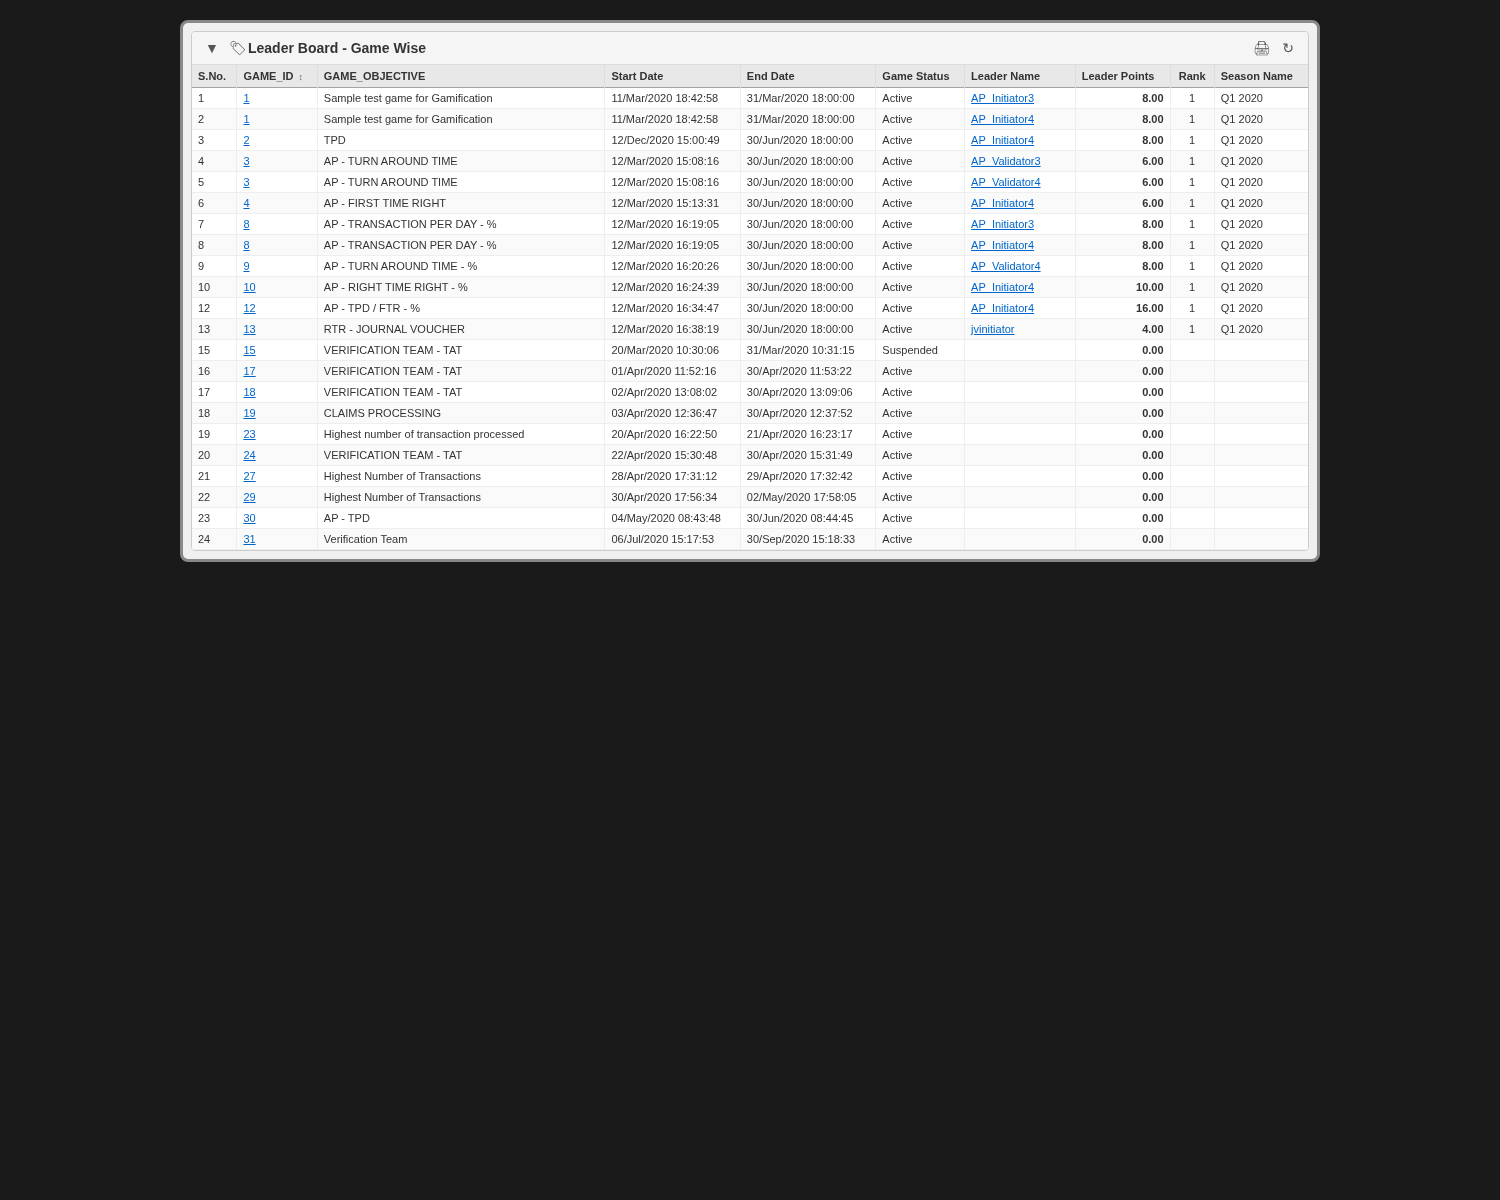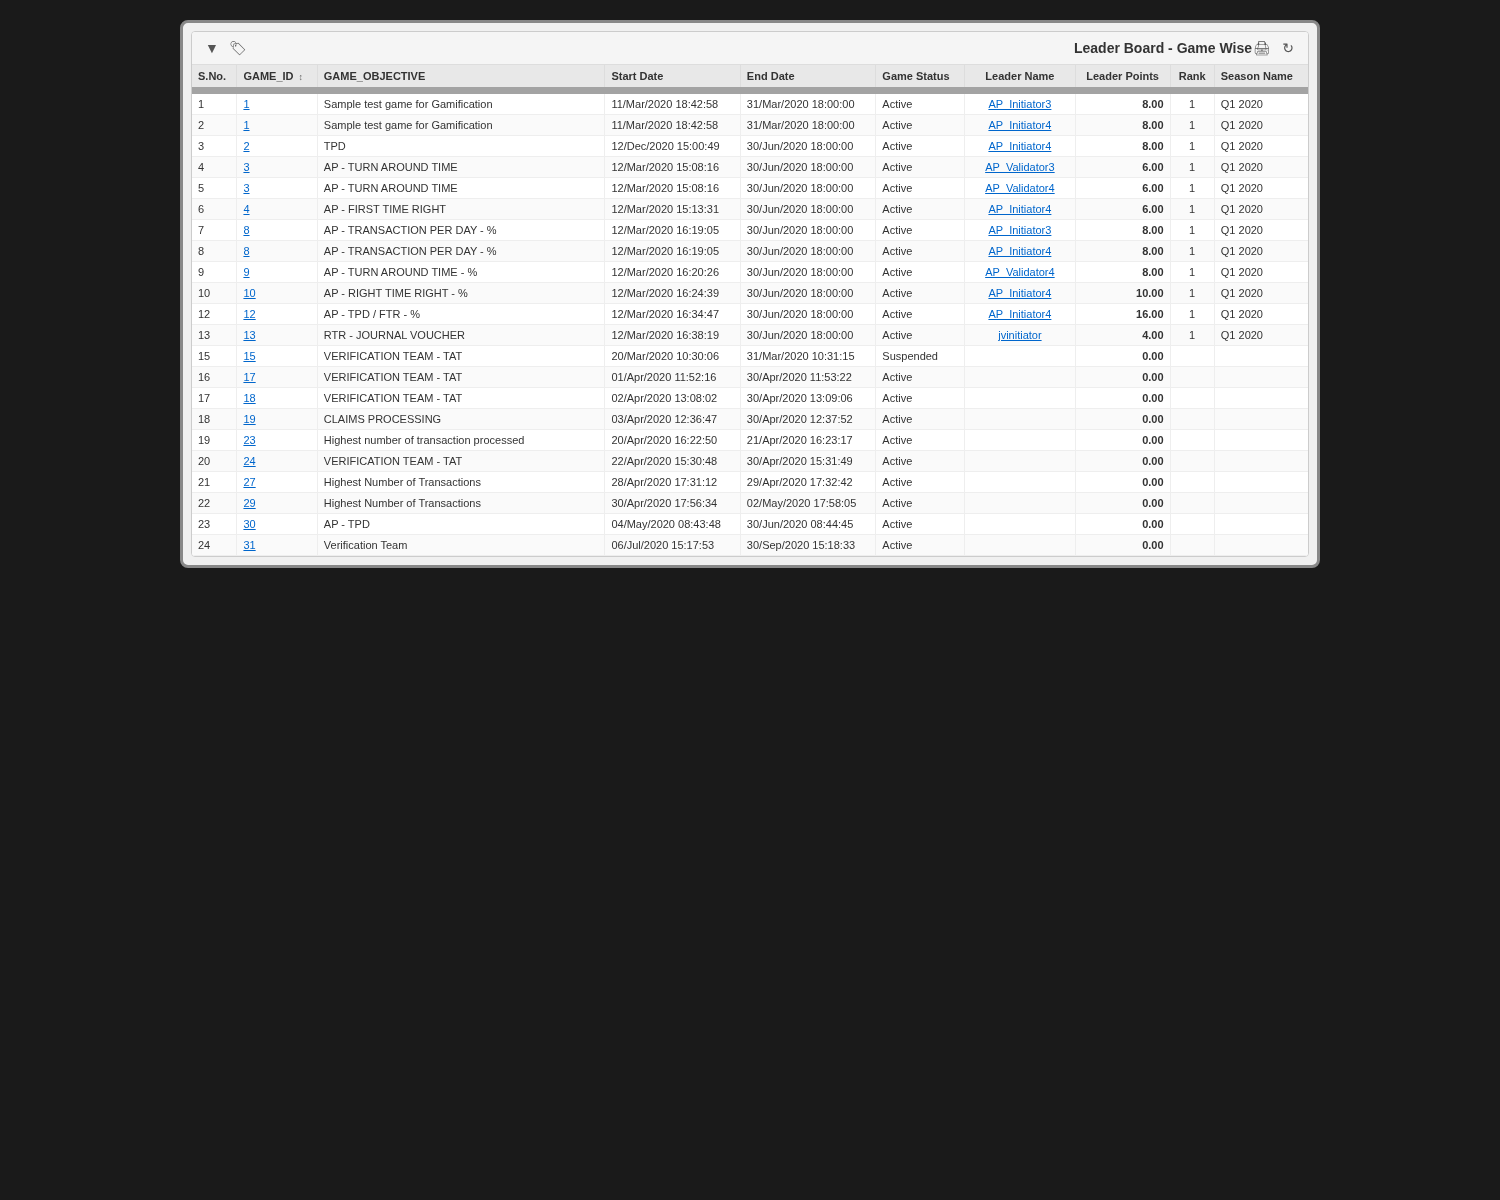--- a/index.html
+++ b/index.html
@@ -38,21 +38,21 @@
       align-items: center;
       justify-content: space-between;
     }
     .toolbar-left {
       display: flex;
       gap: 6px;
       align-items: center;
     }
     .toolbar-title {
       flex: 1;
-      text-align: right;
+      text-align: left;
       font-size: 14px;
       font-weight: bold;
       color: #333;
     }
     .toolbar-right {
       display: flex;
       gap: 6px;
       align-items: center;
     }
     .icon-btn {
@@ -65,21 +65,21 @@
       font-size: 14px;
       color: #555;
     }
     table {
       width: 100%;
       border-collapse: collapse;
       font-size: 11px;
     }
     thead tr {
       background: #e8e8e8;
-      border-bottom: 7px solid #a3a3a3;
+      border-bottom: 1px solid #a3a3a3;
     }
     thead th {
       padding: 5px 6px;
       text-align: left;
       font-weight: bold;
       color: #333;
       white-space: nowrap;
       border-right: 1px solid #ddd;
     }
     thead th:last-child { border-right: none; }
@@ -100,22 +100,22 @@
       color: #0066cc;
       text-decoration: underline;
       cursor: pointer;
     }
     .col-sno { width: 35px; }
     .col-gameid { width: 60px; }
     .col-objective { width: 260px; white-space: normal; }
     .col-startdate { width: 120px; }
     .col-enddate { width: 120px; }
     .col-status { width: 80px; }
-    .col-leader { width: 100px; text-align: center; }
-    .col-points { width: 80px; text-align: center; }
+    .col-leader { width: 100px; }
+    .col-points { width: 80px; text-align: left; }
     .col-rank { width: 40px; text-align: center; }
     .col-season { width: 80px; }
     td.col-points { text-align: right; font-weight: bold; }
     td.col-rank { text-align: center; }
     .sort-icon { font-size: 9px; color: #666; margin-left: 2px; }
   </style>
 </head>
 <body>
 
 <div class="monitor-container">

